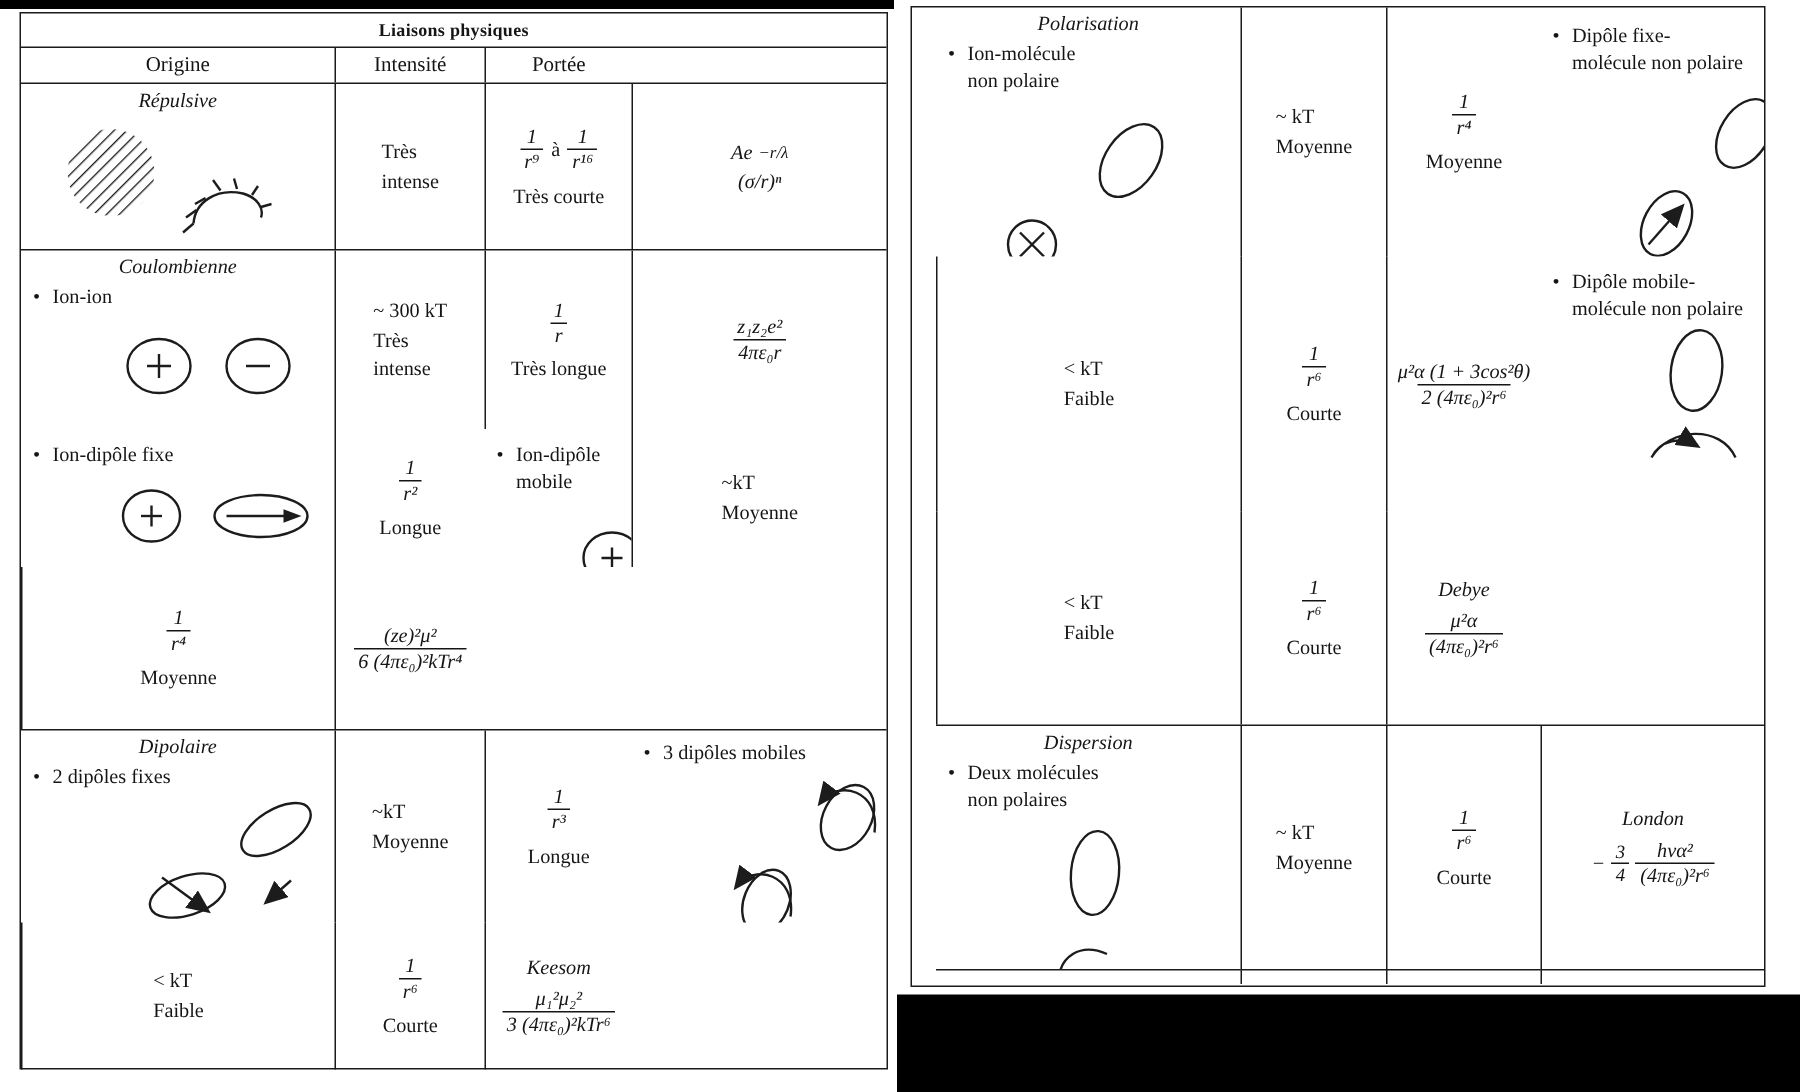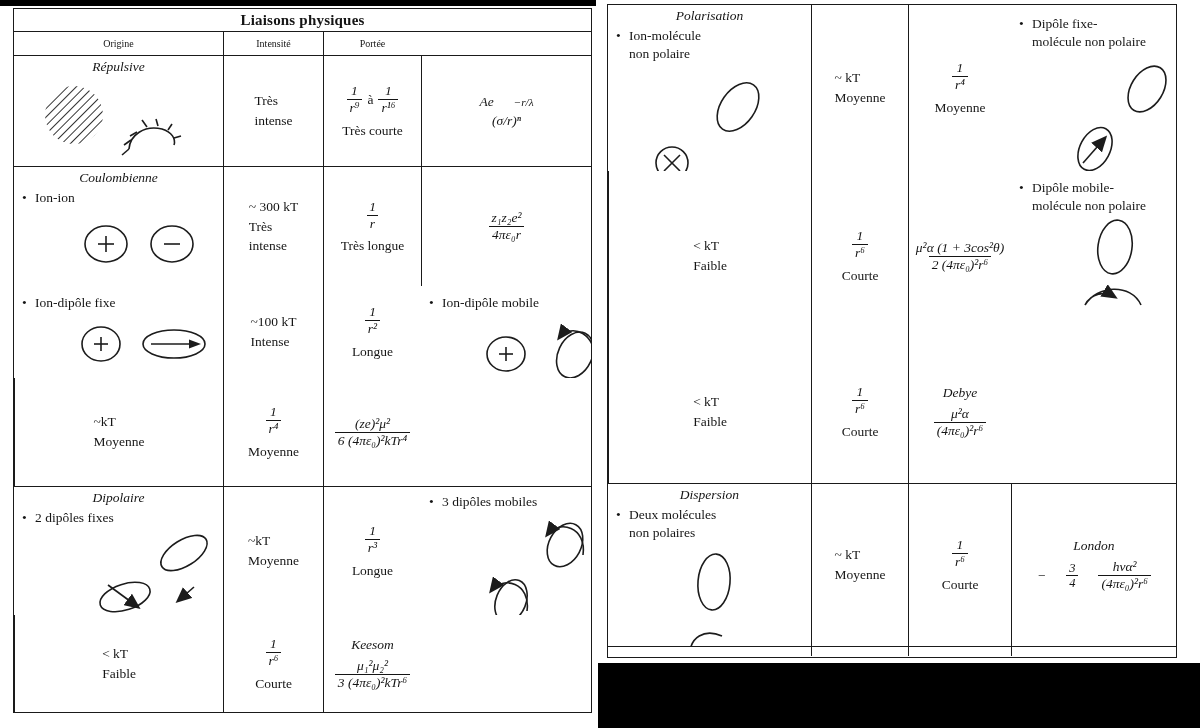--- a/index.html
+++ b/index.html
@@ -7,45 +7,45 @@
          font-family:"Liberation Serif","DejaVu Serif",serif;color:#151515;}
   .redact{position:absolute;background:#000;}
   .redact-top{left:0;top:0;width:596px;height:6px;}
   .redact-bottom{left:598px;top:663px;width:602px;height:65px;}
 
   .panel{position:absolute;background:#fff;border:1.6px solid #1a1a1a;box-sizing:border-box;}
   .panel-left{left:13px;top:8px;width:579px;height:705px;}
   .panel-right{left:607px;top:4px;width:570px;height:654px;}
 
   .title-row{height:23px;border-bottom:1.4px solid #1a1a1a;display:flex;align-items:center;justify-content:center;
-             font-weight:bold;font-size:15px;letter-spacing:.2px;box-sizing:border-box;}
+             font-weight:bold;font-size:12px;letter-spacing:.2px;box-sizing:border-box;}
   .header-row{display:grid;grid-template-columns:209px 100px 98px 1fr;height:24px;border-bottom:1.4px solid #1a1a1a;box-sizing:border-box;}
-  .header-row .hcell{display:flex;align-items:center;justify-content:center;font-size:10px;}
+  .header-row .hcell{display:flex;align-items:center;justify-content:center;font-size:14px;}
   .sec{display:grid;box-sizing:border-box;}
   .cols-left{grid-template-columns:209px 100px 98px 1fr;}
-  .cols-right{grid-template-columns:203px 97px 103px 1fr;}
+  .cols-right{grid-template-columns:203px 97px 103px 1fr;margin-left:16px;}
   .sec + .sec{border-top:1.4px solid #1a1a1a;}
   .cell{box-sizing:border-box;overflow:hidden;position:relative;font-size:13.5px;}
   .cell.bl{border-left:1.4px solid #1a1a1a;}
   .cell.center{display:flex;flex-direction:column;align-items:center;justify-content:center;}
 
   .sec-name{font-style:italic;text-align:center;padding-top:3px;font-size:13.5px;}
   .item{display:flex;padding:3px 2px 0 8px;line-height:1.35;}
   .item-bullet{width:13px;flex:none;}
   .item-text{white-space:pre-line;}
   .multiline{white-space:pre-line;line-height:1.45;}
 
   .frac{display:inline-flex;flex-direction:column;align-items:center;font-style:italic;line-height:1.15;}
   .frac .fnum{padding:0 3px;}
   .frac .fden{border-top:1.2px solid #151515;padding:0 3px;}
   .frac.small{font-size:12.5px;}
   .portee-line{display:flex;align-items:center;gap:5px;}
   .portee-label{margin-top:7px;}
   .expr{display:flex;flex-direction:column;align-items:center;gap:3px;font-style:italic;}
-  .expr-line{display:flex;align-items:center;gap:20px;}
+  .expr-line{display:flex;align-items:center;gap:4px;}
   .expr-title{font-style:italic;margin-bottom:2px;}
   .diagram{display:block;}
   svg .ink{stroke:#1c1c1c;stroke-width:1.6;fill:none;}
   svg .inkfill{fill:#1c1c1c;stroke:none;}
 </style>
 </head>
 <body>
 
 <div class="stage">
 
@@ -152,24 +152,20 @@
           <span class="item-text">Ion-dipôle fixe</span>
         </div>
         <svg class="diagram" width="150" height="44" viewBox="0 0 150 44" style="margin:10px 0 0 60px;">
           <ellipse class="ink" cx="27" cy="22" rx="19" ry="17"></ellipse>
           <line class="ink" x1="20" y1="22" x2="34" y2="22"></line>
           <line class="ink" x1="27" y1="15" x2="27" y2="29"></line>
           <ellipse class="ink" cx="100" cy="22" rx="31" ry="14"></ellipse>
           <line class="ink" x1="77" y1="22" x2="121" y2="22"></line>
           <polygon class="inkfill" points="127,22 115,17.5 115,26.5"></polygon>
         </svg>
-      </div>
-      <div class="cell bl center">
-        <div class="multiline">~100 kT
-Intense</div>
       </div>
       <div class="cell bl center">
         <span class="frac">
           <span class="fnum">1</span>
           <span class="fden">r²</span>
         </span>
         <div class="portee-label">Longue</div>
       </div>
 
       <div class="cell">

